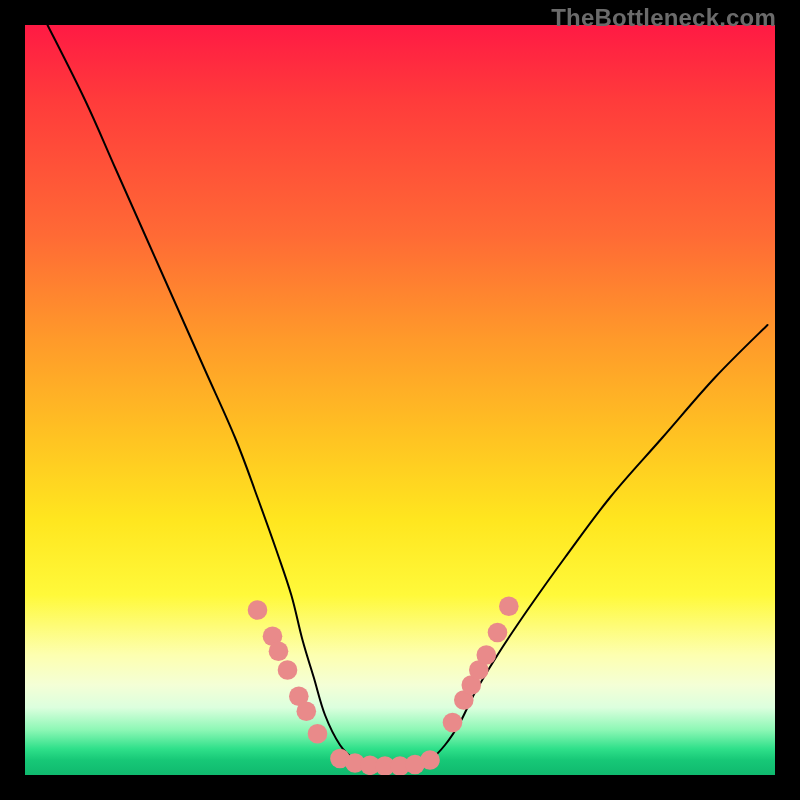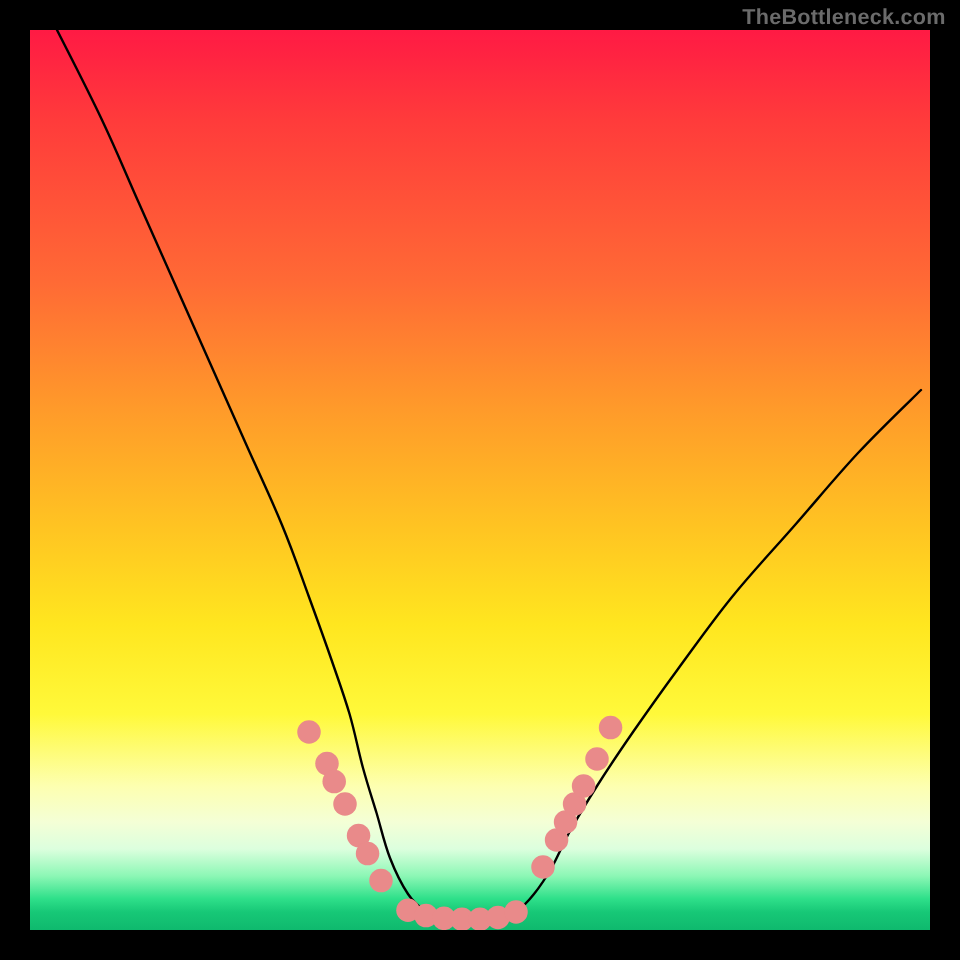--- a/index.html
+++ b/index.html
@@ -43,22 +43,22 @@
   .plot svg {
     position: absolute;
     left: 0; top: 0;
     width: 750px;
     height: 750px;
     display: block;
   }
   .watermark {
     position: absolute;
     top: 4px;
-    right: 12px;
-    font-size: 18px;
+    right: 24px;
+    font-size: 24px;
     font-weight: 600;
     color: #6b6b6b;
     letter-spacing: 0.2px;
     user-select: none;
   }
 </style>
 </head>
 <body>
 
 <div class="stage">

